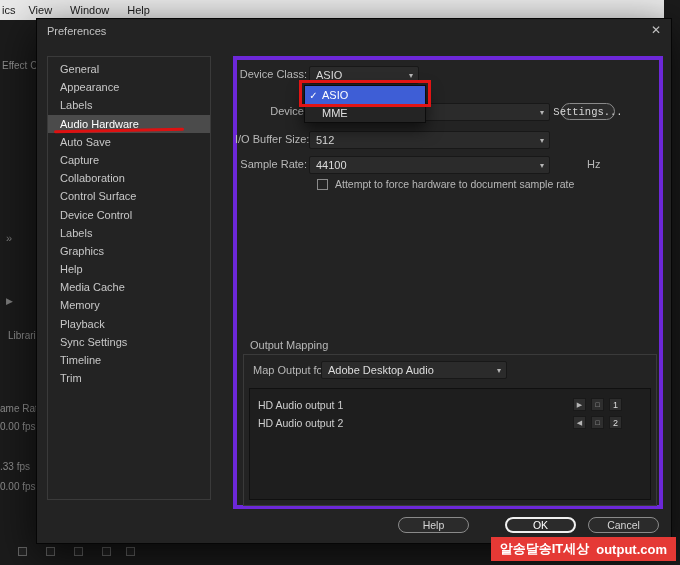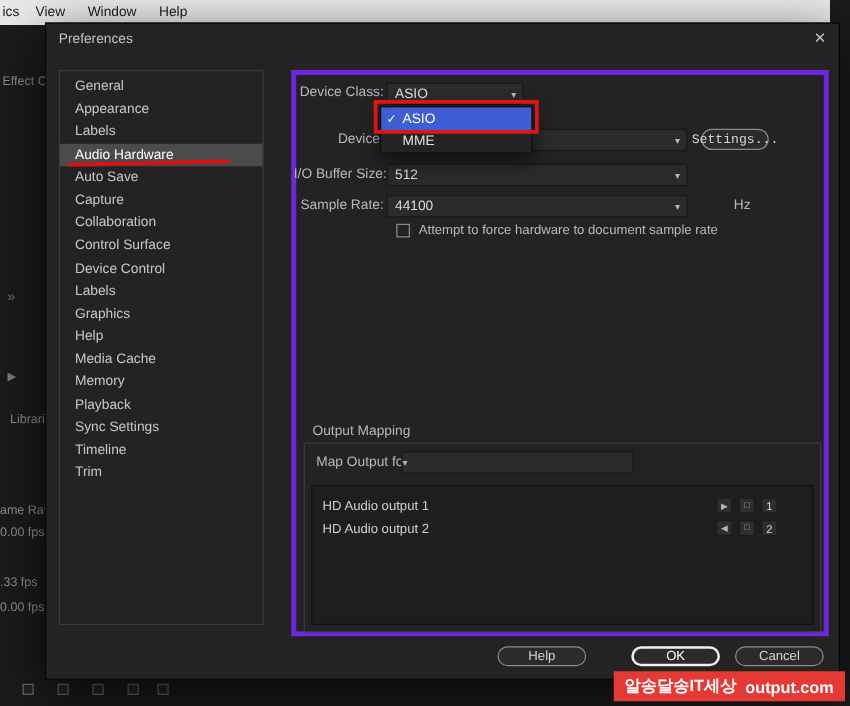--- a/index.html
+++ b/index.html
@@ -186,20 +186,21 @@
         <span class="chk"></span>
         <span>MME</span>
       </div>
     </div>
     <div class="red-rect"></div>
 
     <div class="om-title">Output Mapping</div>
     <div class="om-box">
       <div class="om-label">Map Output for:</div>
       <div class="dd" style="left:77px; top:6px; width:186px;">
+        <span class="val">Adobe Desktop Audio</span>
         <span class="chev">▾</span>
       </div>
       <div class="om-list">
         <div class="out-row" style="top:8px;">
           <span class="out-name">HD Audio output 1</span>
           <span class="out-btns">
             <span class="obtn">▶</span>
             <span class="obtn">□</span>
             <span class="obtn num">1</span>
           </span>

